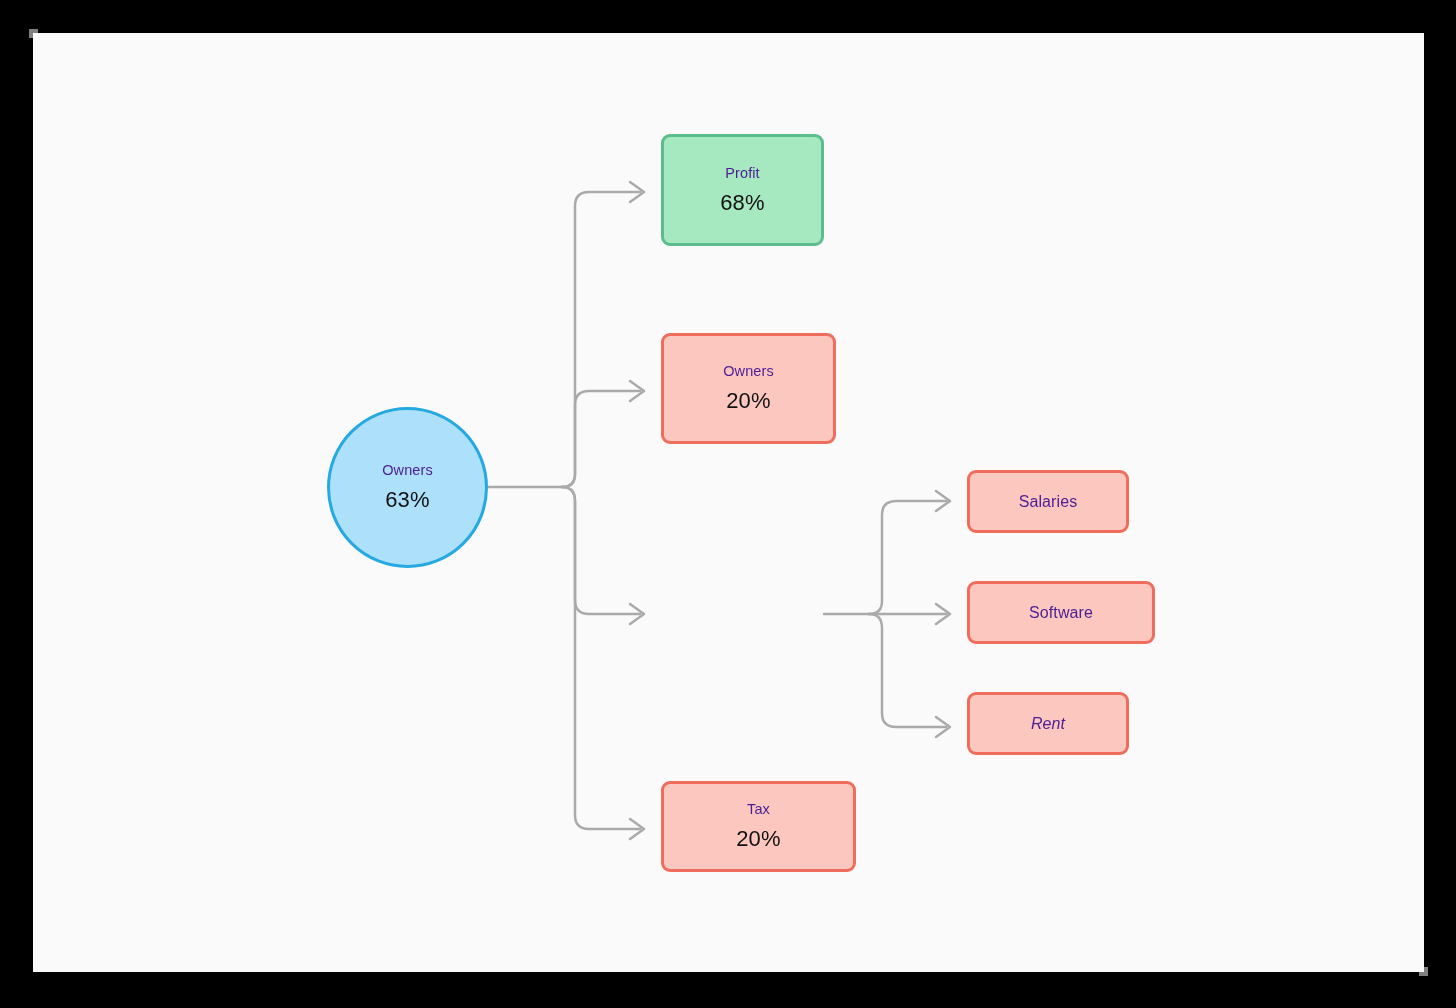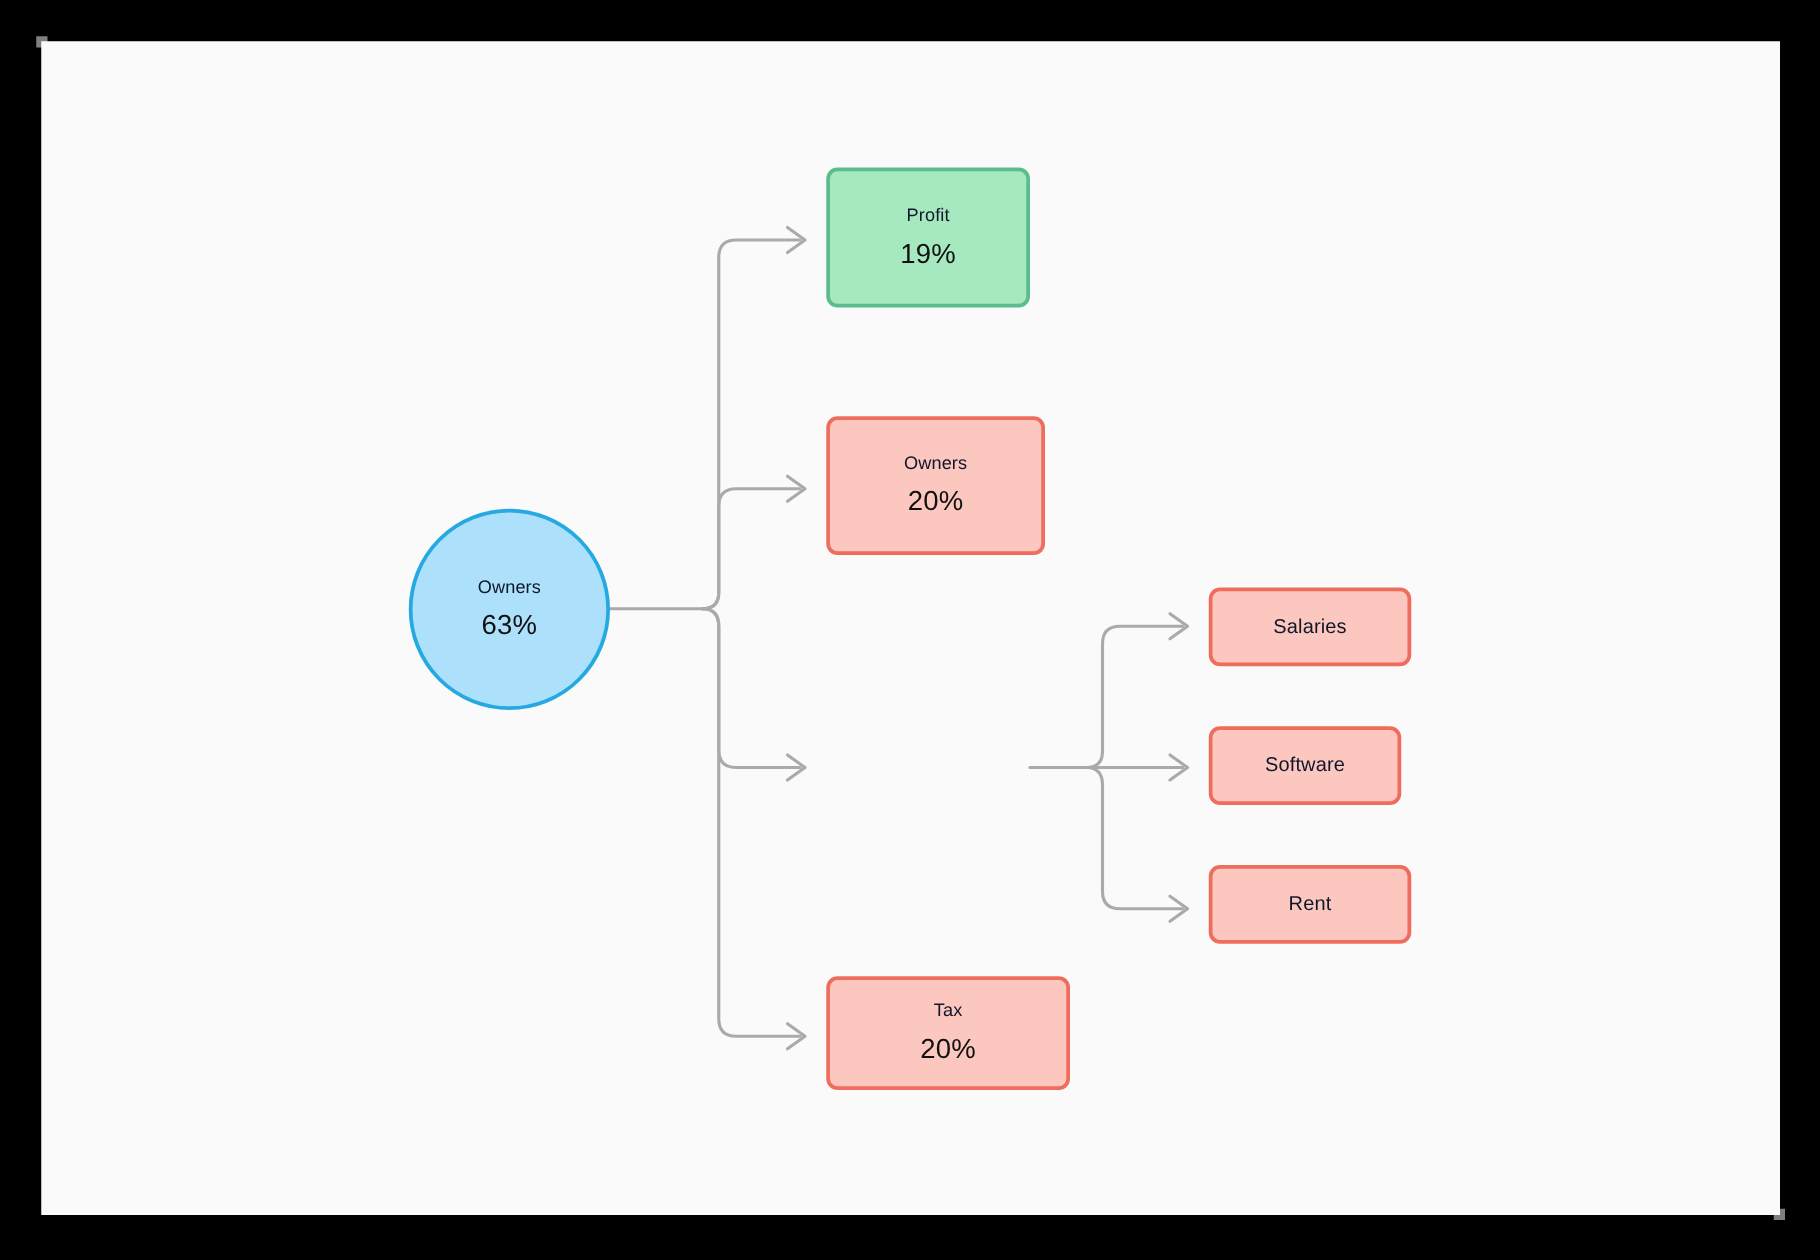--- a/index.html
+++ b/index.html
@@ -57,21 +57,21 @@
     display: flex;
     flex-direction: column;
     align-items: center;
     justify-content: center;
     text-align: center;
     line-height: 1.25;
   }
 
   .node-label {
     font-size: 14.5px;
-    color: #0f172a;
+    color: #4c1d95;
     letter-spacing: 0.1px;
   }
 
   .node-value {
     font-size: 22px;
     color: #111111;
     margin-top: 7px;
     letter-spacing: 0.2px;
   }
 
@@ -137,40 +137,40 @@
       </g>
     </svg>
 
     <div class="node circle" style="left:294px; top:374px; width:161px; height:161px;">
       <span class="node-label">Owners</span>
       <span class="node-value">63%</span>
     </div>
 
     <div class="node rect green" style="left:628px; top:101px; width:163px; height:112px;">
       <span class="node-label">Profit</span>
-      <span class="node-value">19%</span>
+      <span class="node-value">68%</span>
     </div>
 
     <div class="node rect red" style="left:628px; top:300px; width:175px; height:111px;">
       <span class="node-label">Owners</span>
       <span class="node-value">20%</span>
     </div>
 
 
     <div class="node rect red" style="left:628px; top:748px; width:195px; height:91px;">
       <span class="node-label">Tax</span>
       <span class="node-value">20%</span>
     </div>
 
     <div class="node rect red single" style="left:934px; top:437px; width:162px; height:63px;">
       <span class="node-label">Salaries</span>
     </div>
 
-    <div class="node rect red single" style="left:934px; top:548px; width:154px; height:63px;">
+    <div class="node rect red single" style="left:934px; top:548px; width:188px; height:63px;">
       <span class="node-label">Software</span>
     </div>
 
-    <div class="node rect red single" style="left:934px; top:659px; width:162px; height:63px;">
+    <div class="node rect red single" style="left:934px; top:659px; width:162px; height:63px;font-style:italic;">
       <span class="node-label">Rent</span>
     </div>
 
   </div>
 </div>
 
 </body></html>

